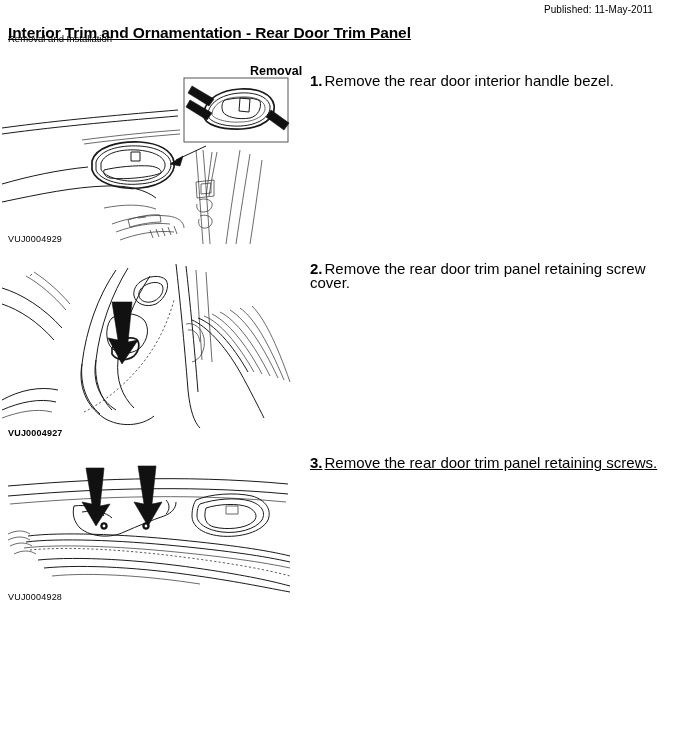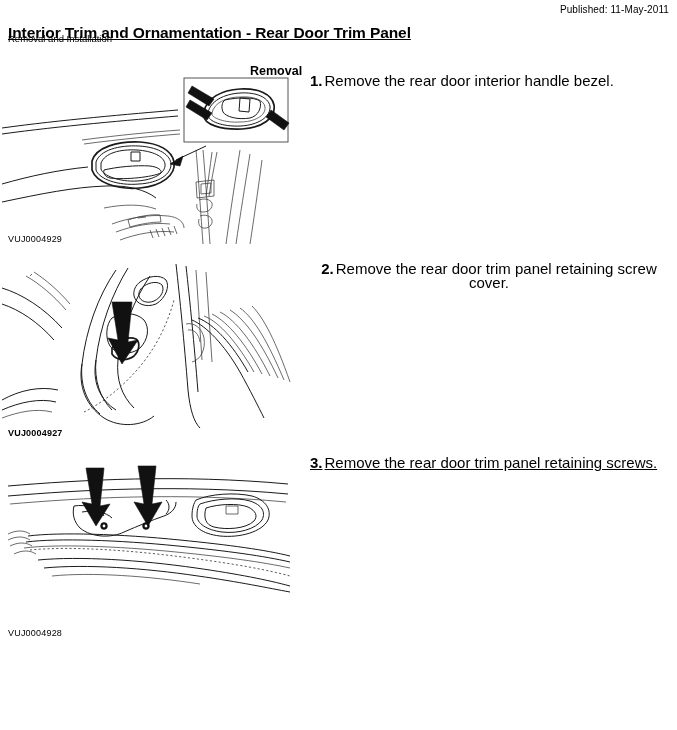--- a/index.html
+++ b/index.html
@@ -14,21 +14,21 @@
     position: relative;
     font-family: "Liberation Sans", sans-serif;
     color: #000000;
     overflow: hidden;
   }
 
   
   .published {
     position: absolute;
     top: 4px;
-    right: 8px;
+    right: 24px;
     font-size: 10px;
     line-height: 12px;
     letter-spacing: 0.1px;
     white-space: nowrap;
   }
   .doc-title {
     position: absolute;
     top: 14px;
     left: 8px;
     font-size: 15.5px;
@@ -63,21 +63,21 @@
     left: 310px;
     width: 358px;
     font-size: 15px;
     line-height: 14px;
   }
   .step .num {
     font-weight: bold;
     margin-right: 2px;
   }
   .step-1 { top: 74px; }
-  .step-2 { top: 262px; text-align: center; }
+  .step-2 { top: 262px; }
   .step-3 { top: 456px; text-decoration: underline; }
 
   
   .figure {
     position: absolute;
     left: 0;
     width: 292px;
   }
   .figure svg { display: block; }
   .fig-1 { top: 72px; }
@@ -87,21 +87,21 @@
   .fig-id {
     position: absolute;
     left: 8px;
     font-size: 9px;
     line-height: 11px;
     letter-spacing: 0.2px;
     white-space: nowrap;
   }
   .fig-id-1 { top: 234px; }
   .fig-id-2 { top: 428px; font-weight: bold; }
-  .fig-id-3 { top: 628px; }
+  .fig-id-3 { top: 592px; }
 
   .ln    { fill: none; stroke: #1a1a1a; stroke-width: 1; }
   .ln-th { fill: none; stroke: #1a1a1a; stroke-width: 1.7; }
   .ln-fine { fill: none; stroke: #3a3a3a; stroke-width: 0.75; }
   .ln-dash { fill: none; stroke: #4a4a4a; stroke-width: 0.9; stroke-dasharray: 2.2 2.2; }
   .solidfill { fill: #111111; stroke: #111111; stroke-width: 0.6; }
   .boxframe { fill: #ffffff; stroke: #555555; stroke-width: 1; }
 </style>
 </head>
 <body>

